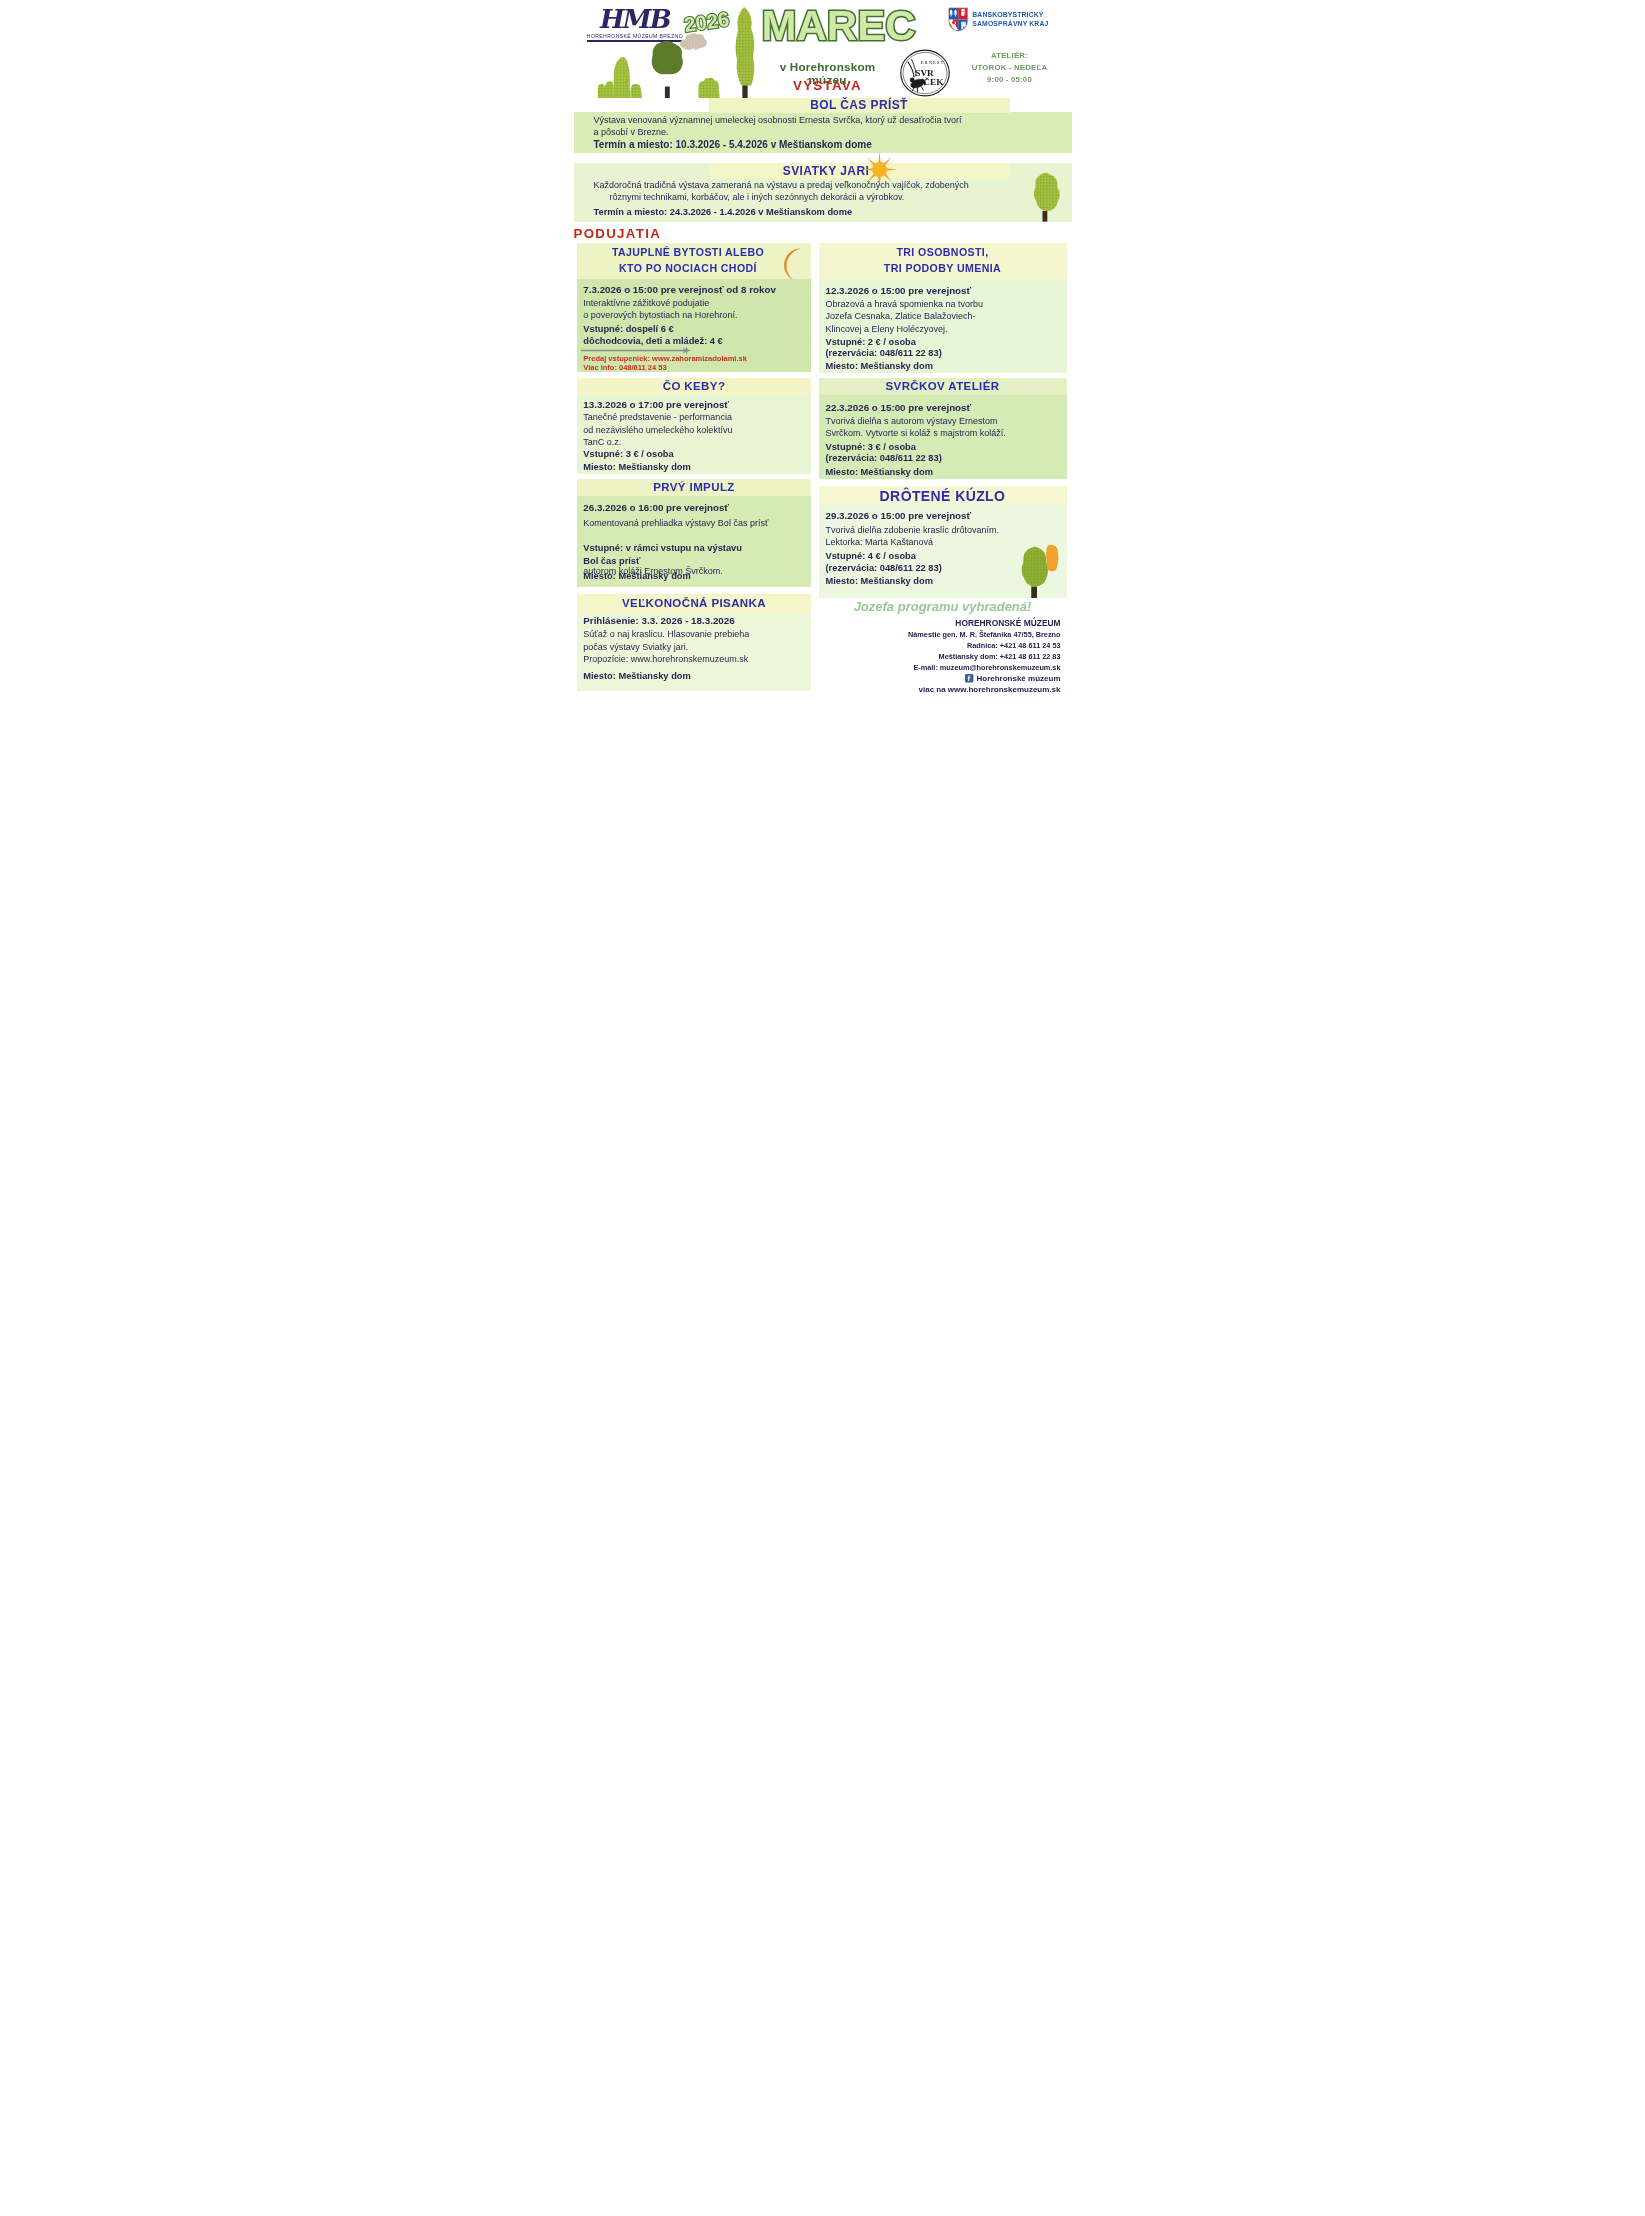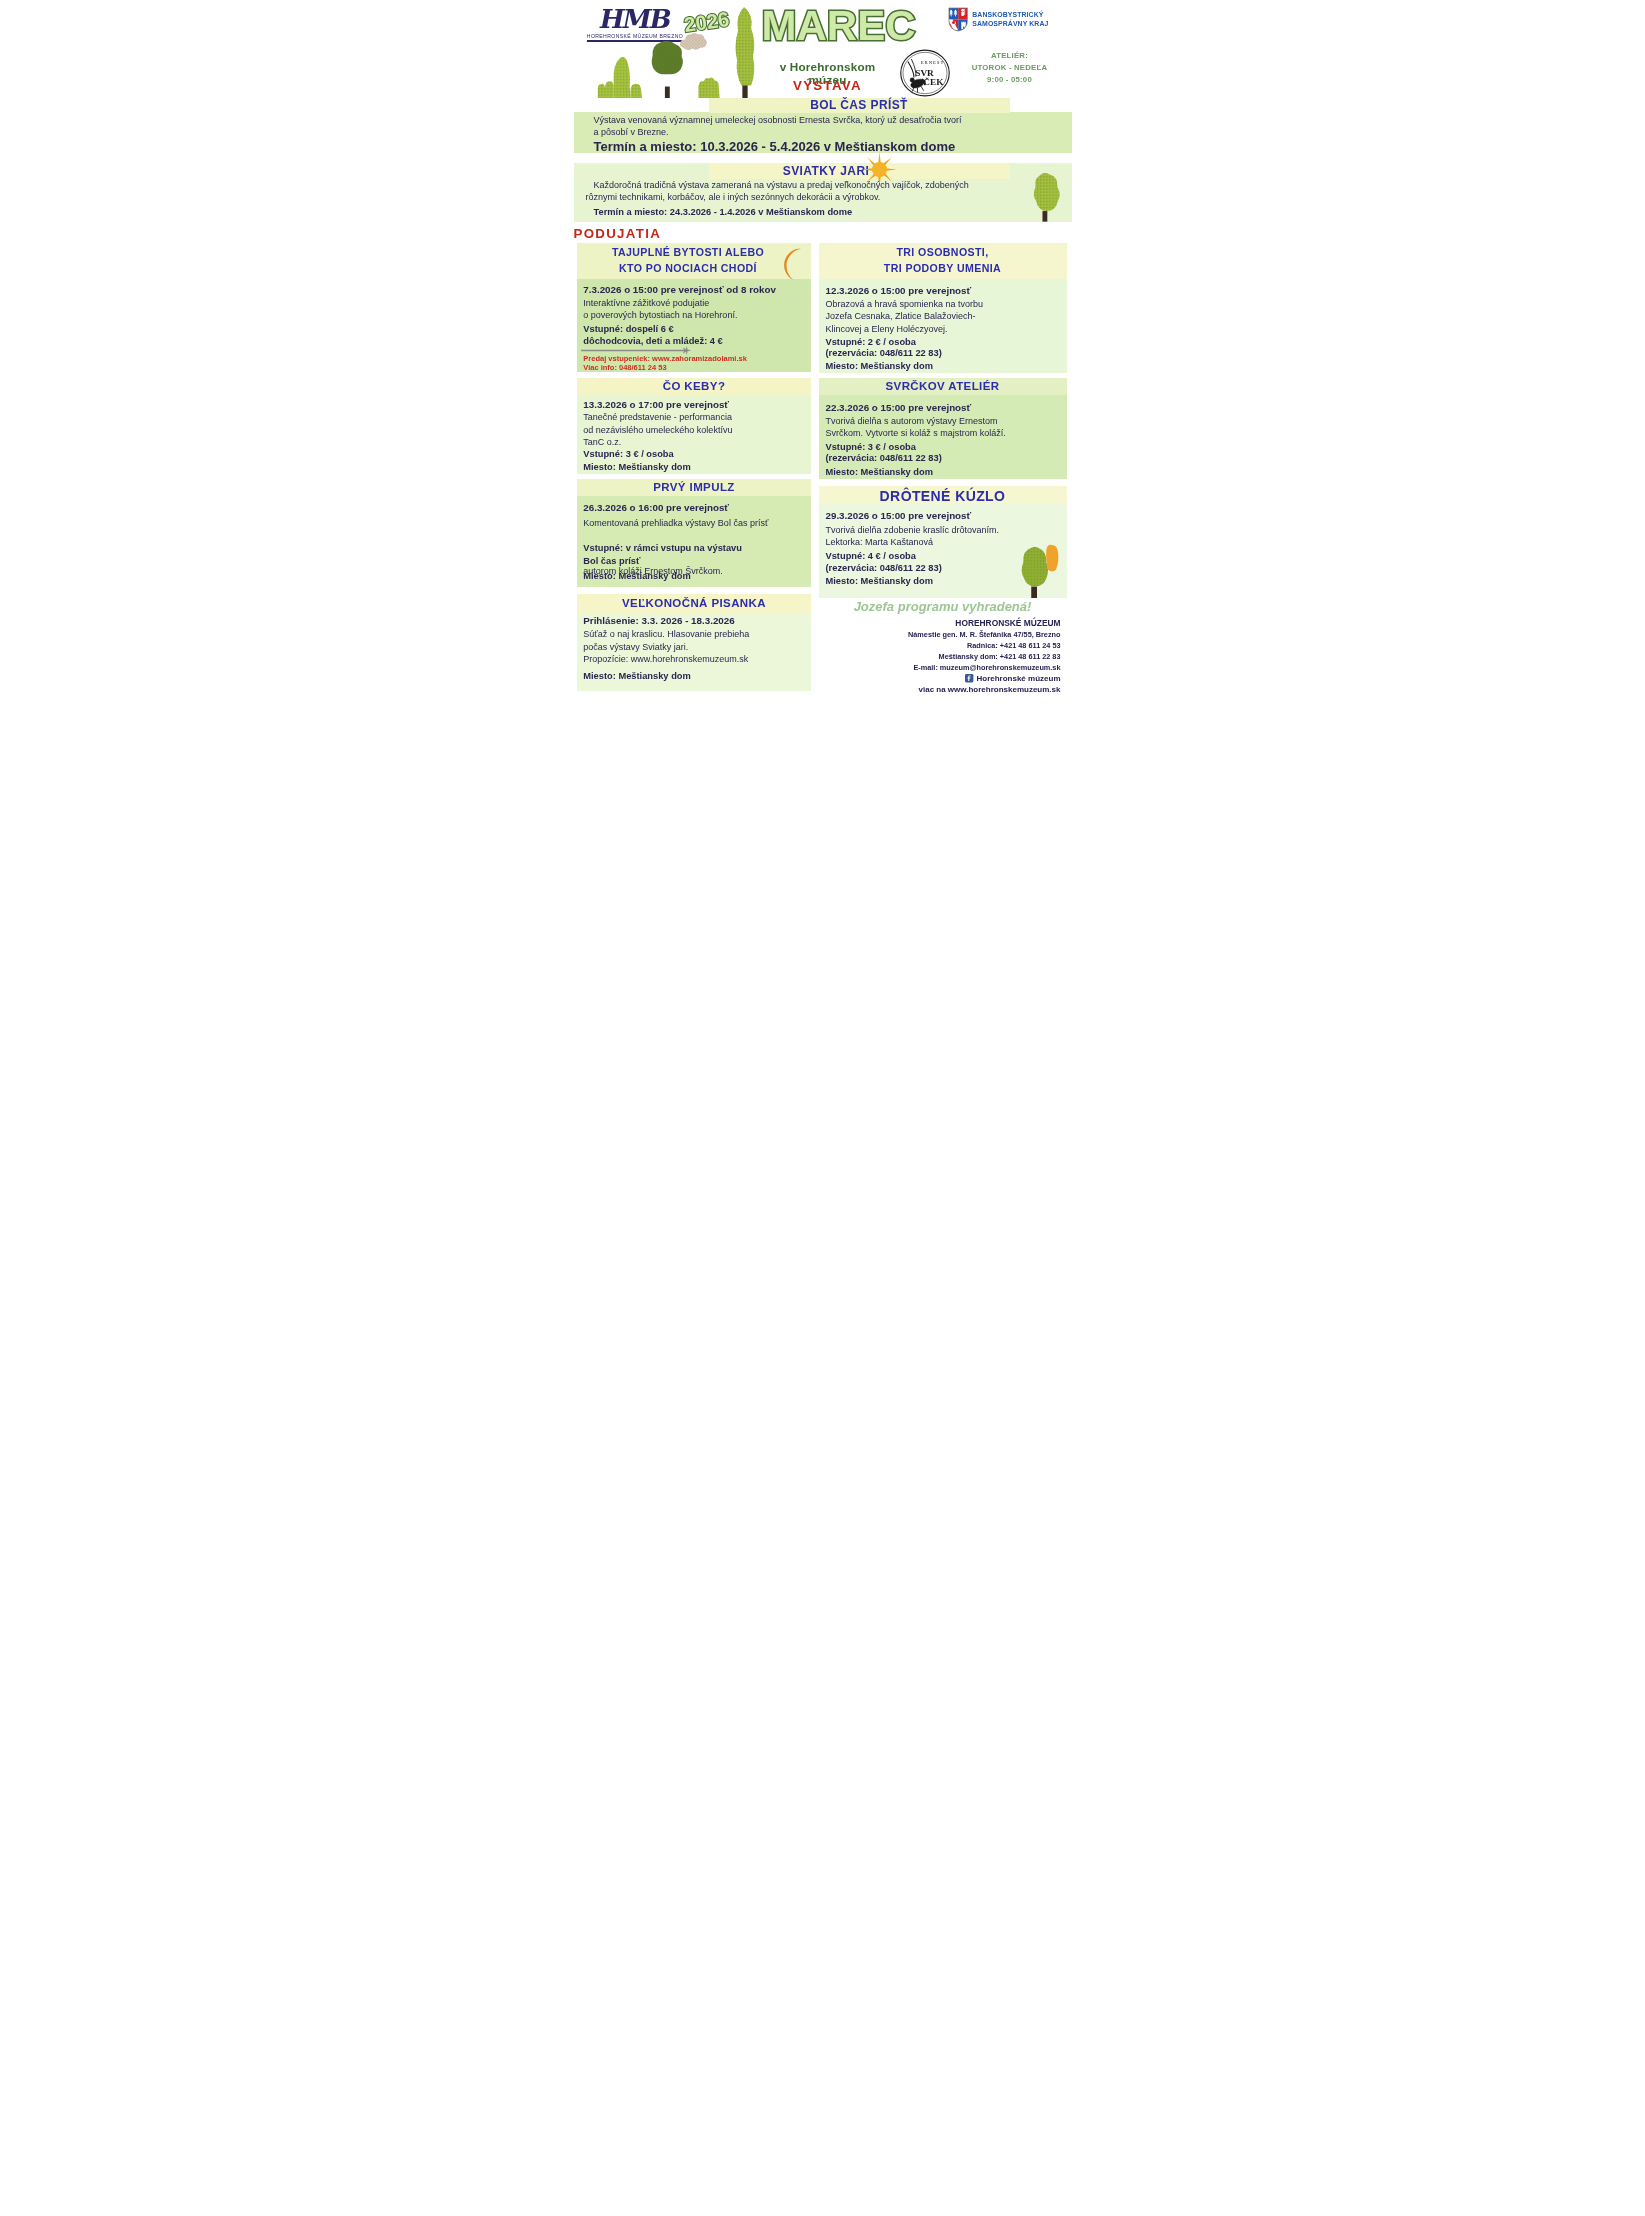--- a/index.html
+++ b/index.html
@@ -146,41 +146,41 @@
     <div>ATELIÉR:</div>
     <div>UTOROK - NEDEĽA</div>
     <div>9:00 - 05:00</div>
   </div>
 
   <div class="band" style="left:0;top:112px;width:498px;height:41px;background:#d9ecb6;"></div>
   <div class="band" style="left:135px;top:98px;width:301px;height:15px;background:#f0f3c3;"></div>
   <div class="abs sec-title nowrap" style="left:135px;top:98px;width:301px;font-size:12px;">BOL ČAS PRÍSŤ</div>
   <div class="abs t" style="left:20px;top:115px;">Výstava venovaná významnej umeleckej osobnosti Ernesta Svrčka, ktorý už desaťročia tvorí</div>
   <div class="abs t" style="left:20px;top:127px;">a pôsobí v Brezne.</div>
-  <div class="abs t b" style="left:20px;top:139px;font-size:13px;">Termín a miesto: 10.3.2026 - 5.4.2026 v Meštianskom dome</div>
+  <div class="abs t b" style="left:20px;top:139px;font-size:10px;">Termín a miesto: 10.3.2026 - 5.4.2026 v Meštianskom dome</div>
 
   <div class="band" style="left:0;top:163px;width:498px;height:59px;background:#e7f4d2;"></div>
   <div class="band" style="left:135px;top:163px;width:301px;height:16px;background:#f5f5c8;"></div>
   <div class="abs sec-title nowrap" style="left:102px;top:164px;width:301px;font-size:12px;">SVIATKY JARI</div>
   <svg class="abs" style="left:288px;top:152px;" width="35" height="35" viewBox="0 0 80 80">
     <g fill="#f2a41c">
       <polygon points="40,0 43,26 37,26"></polygon>
         <polygon points="40,80 43,54 37,54"></polygon>
       <polygon points="0,40 26,37 26,43"></polygon>
         <polygon points="80,40 54,37 54,43"></polygon>
       <polygon points="12,12 31,28 27,32"></polygon>
         <polygon points="68,68 49,52 53,48"></polygon>
       <polygon points="68,12 52,31 48,27"></polygon>
         <polygon points="12,68 28,49 32,53"></polygon>
     </g>
     <circle cx="40" cy="40" r="17" fill="#f3a81e"></circle>
     <circle cx="40" cy="40" r="17" fill="#f8c93e" opacity="0.35"></circle>
   </svg>
   <div class="abs t" style="left:20px;top:180px;">Každoročná tradičná výstava zameraná na výstavu a predaj veľkonočných vajíčok, zdobených</div>
-  <div class="abs t" style="left:12px;top:192px;">rôznymi technikami, korbáčov, ale i iných sezónnych dekorácii a výrobkov.</div>
+  <div class="abs t" style="left:36px;top:192px;">rôznymi technikami, korbáčov, ale i iných sezónnych dekorácii a výrobkov.</div>
   <div class="abs t b" style="left:20px;top:207px;font-size:9.3px;">Termín a miesto: 24.3.2026 - 1.4.2026 v Meštianskom dome</div>
   <svg class="abs" style="left:450px;top:172px;" width="44" height="50" viewBox="0 0 100 112">
     <rect x="42" y="88" width="11" height="24" fill="#3b2b22"></rect>
     <path d="M44,2 Q22,10 26,34 Q18,52 28,66 Q32,86 50,88 Q72,88 76,68 Q86,50 76,34 Q78,10 56,4 Q50,0 44,2 Z" fill="#a3bf3f"></path>
     <path d="M44,2 Q22,10 26,34 Q18,52 28,66 Q32,86 50,88 Q72,88 76,68 Q86,50 76,34 Q78,10 56,4 Q50,0 44,2 Z" fill="url(#dots1)" opacity="0.6"></path>
   </svg>
 
   <div class="abs redlbl nowrap" style="left:0;top:226px;width:498px;text-align:left;font-size:13.3px;">PODUJATIA</div>
 
   <div class="band" style="left:3.5px;top:243px;width:234px;height:36px;background:#edf3c5;"></div>

